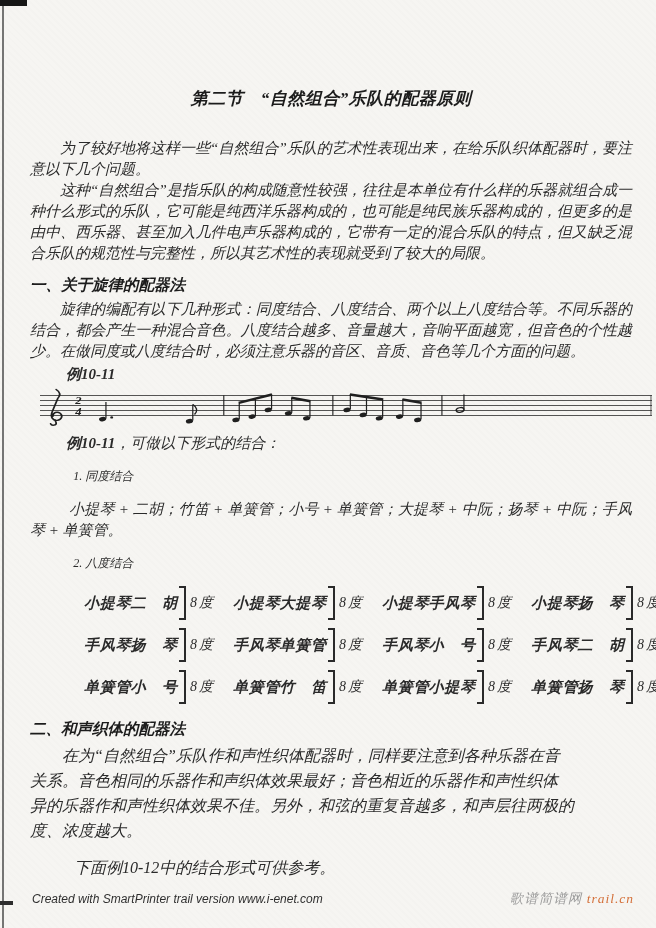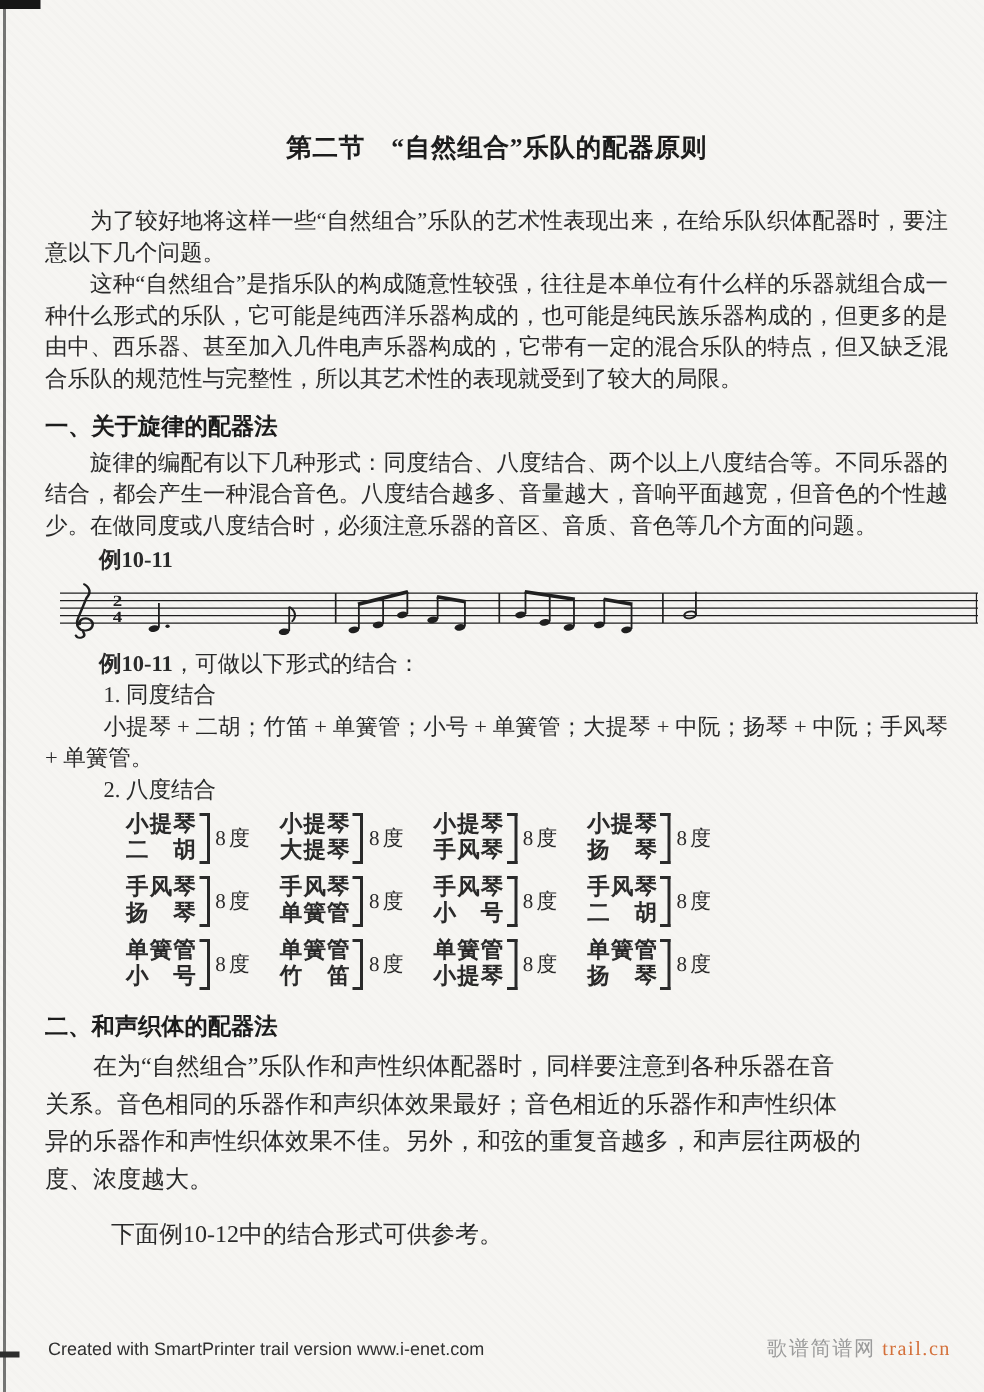--- a/index.html
+++ b/index.html
@@ -4,20 +4,21 @@
 <style>
   html,body{margin:0;padding:0;}
   .page{
     position:relative;
     width:656px;height:928px;
     background:#f6f5f2;
     background-image:repeating-linear-gradient(45deg, rgba(0,0,0,.008) 0 2px, transparent 2px 5px);
     overflow:hidden;
     font-family:"Liberation Serif","DejaVu Serif",serif;
     color:#2a2a2a;
+    font-style:italic;
   }
   
   .edge-line{position:absolute;left:2px;top:0;bottom:0;width:2px;background:#4a4a4a;opacity:.75;}
   .corner-mark{position:absolute;left:0;top:0;width:27px;height:6px;background:#161616;}
   .bottom-mark{position:absolute;left:0;top:901px;width:13px;height:4px;background:#2d2d2d;}
 
   .content{padding:88px 24px 0 30px;}
 
   .title{
     margin:0 0 28px 0;
@@ -28,30 +29,30 @@
   .para{margin:0;font-size:15px;line-height:21px;text-indent:2em;text-align:justify;}
   .sec-head{margin:10px 0 4px 0;font-size:15.5px;line-height:21px;font-weight:bold;color:#1c1c1c;}
 
   .example-label{margin:2px 0 0 0;font-size:15px;line-height:21px;font-weight:bold;text-indent:2.4em;}
 
   .staff-wrap{margin:2px 0 0 10px;width:614px;height:40px;}
   .staff-wrap svg{display:block;width:100%;height:100%;}
 
   .example-caption{margin:6px 0 0 0;font-size:15px;line-height:21px;text-indent:2.4em;}
   .example-caption b{font-weight:bold;}
-  .list-label{margin:0;font-size:15px;line-height:21px;text-indent:2.6em;}
+  .list-label{margin:12px;font-size:12px;line-height:21px;text-indent:2.6em;}
   .combo{margin:0;font-size:15px;line-height:21px;text-indent:2.6em;text-align:justify;}
 
   .oct-grid{
     margin:4px 0 0 54px;
     display:grid;grid-template-columns:repeat(4,max-content);
     column-gap:18px;row-gap:8px;
   }
   .oct-cell{display:flex;align-items:center;}
-  .oct-names{display:flex;flex-direction:column;font-size:15px;line-height:17px;font-weight:600;}
+  .oct-names{display:flex;flex-direction:row;font-size:15px;line-height:17px;font-weight:600;}
   .oct-names span{display:inline-block;width:3.1em;text-align:justify;text-align-last:justify;}
   .oct-bracket{width:5px;height:30px;border-top:2px solid #2a2a2a;border-right:2px solid #2a2a2a;border-bottom:2px solid #2a2a2a;margin-left:2px;}
   .oct-interval{font-size:14px;margin-left:4px;letter-spacing:2px;white-space:nowrap;}
 
   .sec2-line{font-size:16px;line-height:25px;white-space:nowrap;overflow:hidden;}
   .sec2-line.first{text-indent:2em;}
   .sec2-tail{margin:12px;font-size:16px;line-height:25px;text-indent:2em;}
 
   .footer-left{
     position:absolute;left:32px;bottom:22px;

